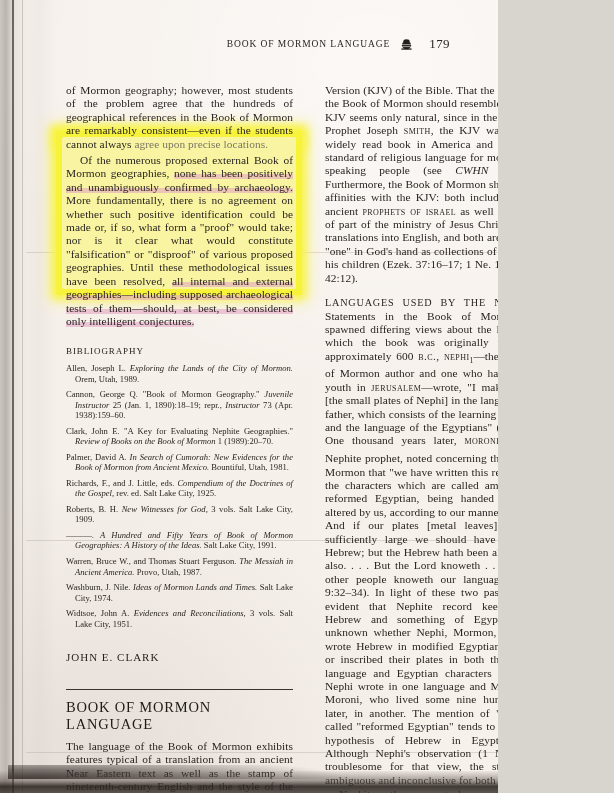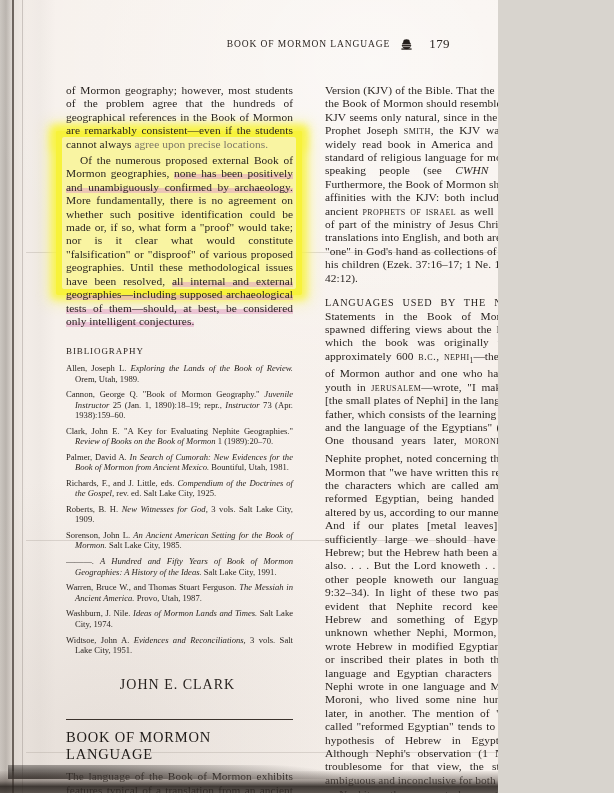--- a/index.html
+++ b/index.html
@@ -200,22 +200,22 @@
     font-size: 8.6px;
     line-height: 10.3px;
     color: #2a2521;
     text-align: justify;
     padding-left: 9px;
     text-indent: -9px;
     margin-bottom: 5.5px;
   }
   .byline {
     margin-top: 22px;
-    text-align: center;
-    font-size: 14px;
+    text-align: left;
+    font-size: 11px;
     letter-spacing: 1.0px;
     font-variant: small-caps;
     text-transform: uppercase;
     color: #241f1c;
     padding-right: 4px;
   }
 
   
   .entry-rule {
     margin-top: 26px;
@@ -279,27 +279,26 @@
           <span>of Mormon geography; however, most students of the problem agree that the hundreds of geographical references in the Book of Mormon are remarkably consistent—even if the students cannot always </span><span class="faded">agree upon precise locations.</span>
         </p>
 
         <p class="body hl-content" style="margin-top:3px;">
           <span>Of the numerous proposed external Book of Mormon geographies, </span><span class="pinkline">none has been positively and unambiguously confirmed by archaeology.</span><span> More fundamentally, there is no agreement on whether such positive identification could be made or, if so, what form a "proof" would take; nor is it clear what would constitute "falsification" or "disproof" of various proposed geographies. Until these methodological issues have been resolved, </span><span class="pinkline">all internal and external geographies—including supposed archaeological tests of them—should, at best, be considered only intelligent conjectures.</span>
         </p>
       </div>
 
       <div class="bib-head">BIBLIOGRAPHY</div>
       <ul class="bib">
-          <li>Allen, Joseph L. <i>Exploring the Lands of the Book of Review.</i> Orem, Utah, 1989.</li>
+          <li>Allen, Joseph L. <i>Exploring the Lands of the City of Mormon.</i> Orem, Utah, 1989.</li>
           <li>Cannon, George Q. "Book of Mormon Geography." <i>Juvenile Instructor</i> 25 (Jan. 1, 1890):18–19; repr., <i>Instructor</i> 73 (Apr. 1938):159–60.</li>
           <li>Clark, John E. "A Key for Evaluating Nephite Geographies." <i>Review of Books on the Book of Mormon</i> 1 (1989):20–70.</li>
           <li>Palmer, David A. <i>In Search of Cumorah: New Evidences for the Book of Mormon from Ancient Mexico.</i> Bountiful, Utah, 1981.</li>
           <li>Richards, F., and J. Little, eds. <i>Compendium of the Doctrines of the Gospel,</i> rev. ed. Salt Lake City, 1925.</li>
           <li>Roberts, B. H. <i>New Witnesses for God,</i> 3 vols. Salt Lake City, 1909.</li>
-          <li>Sorenson, John L. <i>An Ancient American Setting for the Book of Mormon.</i> Salt Lake City, 1985.</li>
           <li>———. <i>A Hundred and Fifty Years of Book of Mormon Geographies: A History of the Ideas.</i> Salt Lake City, 1991.</li>
           <li>Warren, Bruce W., and Thomas Stuart Ferguson. <i>The Messiah in Ancient America.</i> Provo, Utah, 1987.</li>
           <li>Washburn, J. Nile. <i>Ideas of Mormon Lands and Times.</i> Salt Lake City, 1974.</li>
           <li>Widtsoe, John A. <i>Evidences and Reconciliations,</i> 3 vols. Salt Lake City, 1951.</li>
         </ul>
 
       <div class="byline">JOHN E. CLARK</div>
 
       <div class="entry-rule"></div>
       <h2 class="entry-title">BOOK OF MORMON LANGUAGE</h2>

